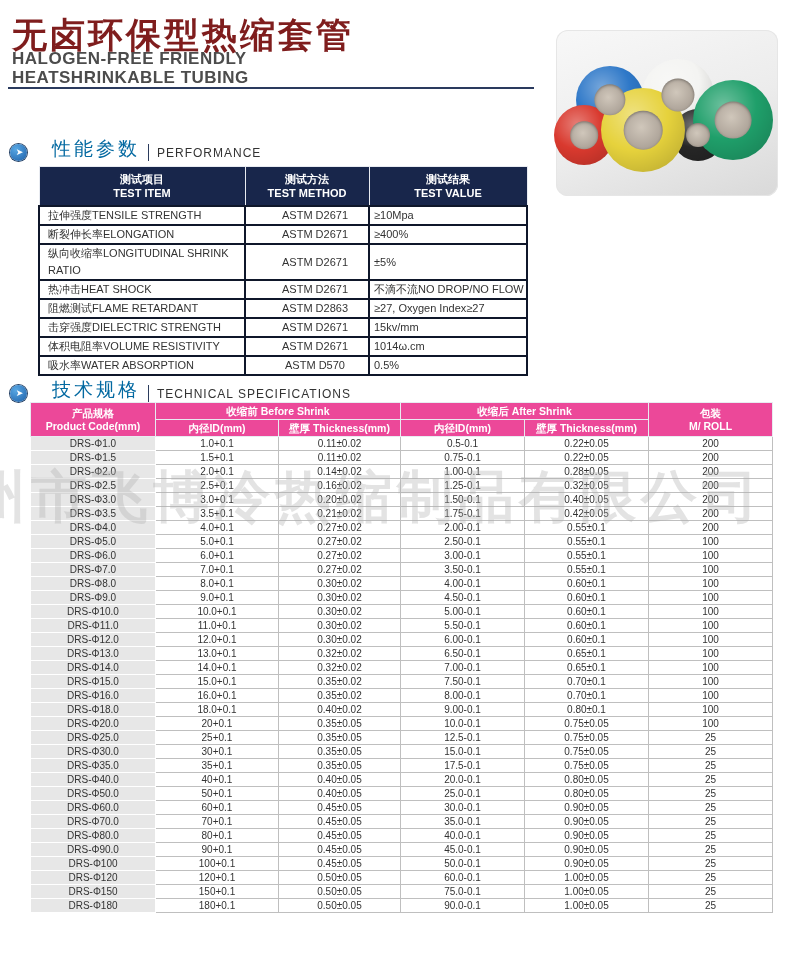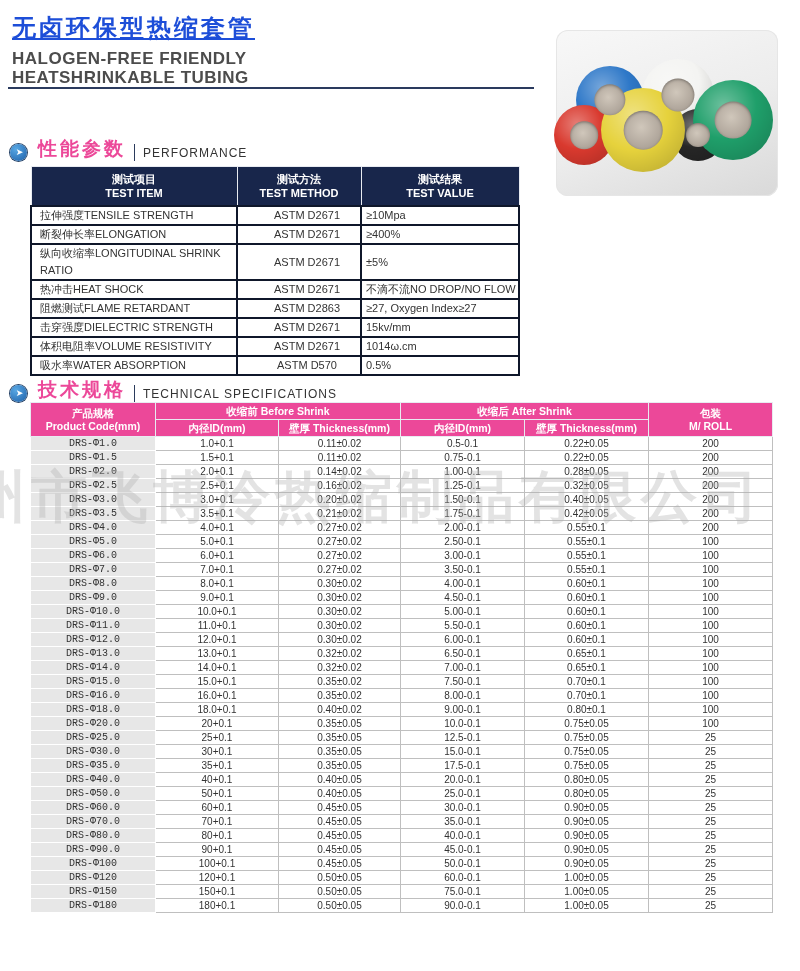--- a/index.html
+++ b/index.html
@@ -1,20 +1,20 @@
 <!DOCTYPE html>
 <html><head>
 <meta charset="utf-8">
 <style>
   html,body{margin:0;padding:0;background:#fff;font-family:"Liberation Sans",sans-serif;}
   .page{position:relative;width:800px;height:971px;background:#fff;overflow:hidden;}
 
   
-  .title-cn{position:absolute;left:12px;top:12px;font-size:24px;font-weight:bold;
-    color:#1d4ed8;letter-spacing:3px;text-decoration:underline;}
+  .title-cn{position:absolute;left:12px;top:12px;font-size:35px;font-weight:bold;
+    color:#7f1d1d;letter-spacing:3px;}
   .sub-en{position:absolute;left:12px;font-size:17px;font-weight:bold;color:#4c4c4c;
     letter-spacing:0.5px;}
   .sub1{top:49px;} .sub2{top:68px;}
   .header-rule{position:absolute;left:8px;top:87px;width:526px;height:2px;background:#2a3a5e;}
 
   
   .photo{position:absolute;left:556px;top:30px;width:222px;height:166px;border-radius:12px;
     background:linear-gradient(160deg,#f8f8f8 0%,#ececec 55%,#d9d9d9 100%);
     box-shadow:inset 0 0 0 1px #e6e6e6;}
   .roll{position:absolute;border-radius:50%;}
@@ -23,42 +23,42 @@
   .core{position:absolute;left:50%;top:50%;transform:translate(-50%,-50%);width:46%;height:46%;
     border-radius:50%;background:radial-gradient(circle at 45% 42%,#d0c7bb,#9e948a);
     box-shadow:inset 0 1px 3px rgba(0,0,0,0.35);z-index:2;}
 
   
   .section{position:absolute;display:flex;align-items:flex-end;}
   .sec-icon{width:17px;height:17px;border-radius:50%;margin-bottom:1px;
     background:radial-gradient(circle at 35% 30%,#58a8e4,#1d5fa8);
     box-shadow:0 0 0 1px #274366;display:flex;align-items:center;justify-content:center;}
   .sec-icon span{color:#fff;font-size:9px;line-height:9px;transform:translateX(1px);}
-  .sec-cn{font-size:19px;font-weight:bold;color:#ec4899;letter-spacing:3px;margin-left:11px;}
+  .sec-cn{font-size:19px;font-weight:normal;color:#0369a1;letter-spacing:3px;margin-left:25px;}
   .sec-bar{width:1px;height:17px;background:#2b3b5c;margin:0 8px 1px 8px;}
   .sec-en{font-size:12px;font-weight:normal;color:#333;letter-spacing:1px;margin-bottom:2px;}
 
   
   table{border-collapse:collapse;}
-  .perf-table{position:absolute;left:30px;top:166px;width:488px;table-layout:fixed;}
+  .perf-table{position:absolute;left:38px;top:166px;width:488px;table-layout:fixed;}
   .perf-table th{background:#18264b;color:#fff;font-size:11px;font-weight:bold;
     height:38px;border:1px solid #e8ebf1;line-height:14px;padding:0;text-align:center;}
   .perf-table td{font-size:11px;color:#333;height:17px;border:2px solid #0f172a;
     padding:0 0 0 4px;background:#fff;line-height:17px;}
   .perf-table td:nth-child(1){text-align:left;padding-left:8px;}
   .perf-table td:nth-child(2){text-align:center;padding-left:16px;}
   .perf-table td:nth-child(3){text-align:left;}
 
   
   .spec-table{position:absolute;left:30px;top:402px;width:742px;table-layout:fixed;}
   .spec-table th{background:#ec4899;color:#fff;font-size:10.5px;font-weight:bold;
     border:1px solid #e8ebf1;padding:0;height:16px;line-height:13px;text-align:center;}
   .spec-table td{font-size:10px;color:#333;height:13px;line-height:13px;padding:0;
     border:1px solid #bfbfbf;text-align:center;background:#fff;}
-  .spec-table td:first-child{background:#e7e7e7;border-color:#fff;font-color:#444;font-family:Liberation Mono, monospace;}
+  .spec-table td:first-child{background:#e7e7e7;border-color:#fff;font-color:#444;}
 
   
   .watermark{position:absolute;left:-30px;top:460px;font-size:56px;font-weight:bold;
     color:rgba(175,175,175,0.35);letter-spacing:5px;white-space:nowrap;
     pointer-events:none;z-index:5;}
 </style>
 </head>
 <body>
 
 <div class="page">

